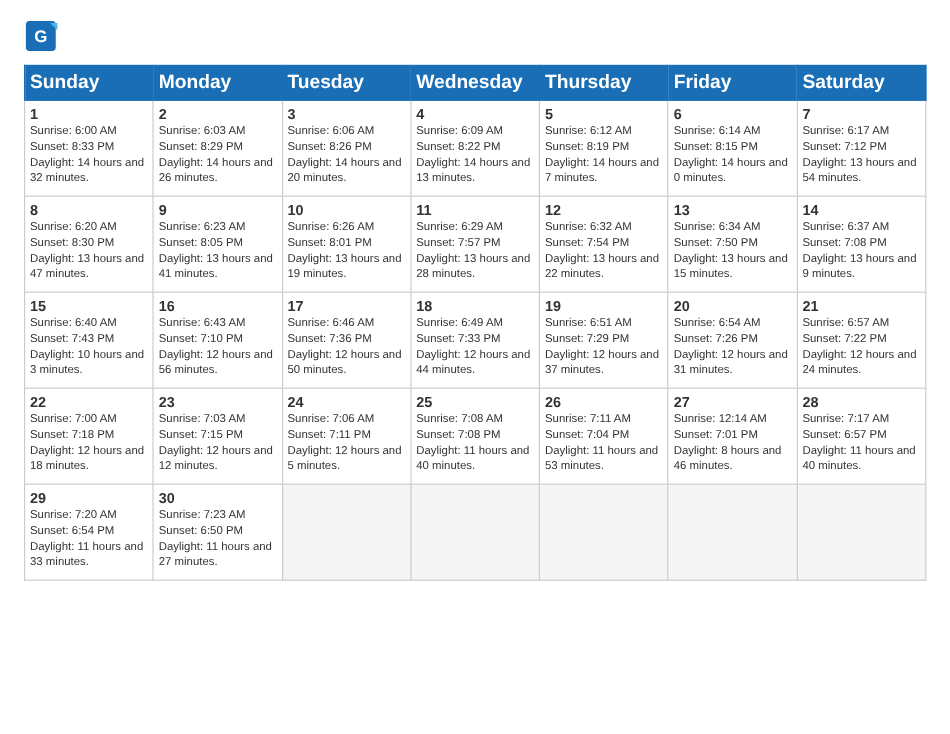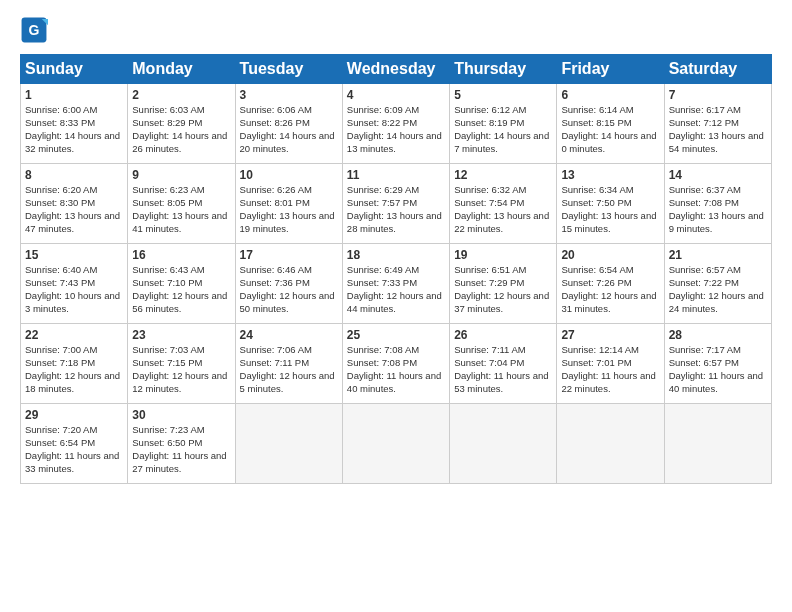--- a/index.html
+++ b/index.html
@@ -152,21 +152,21 @@
           <td><span class="day-num">19</span><span>Sunrise: 6:51 AM</span><br><span>Sunset: 7:29 PM</span><br><span>Daylight: 12 hours and 37 minutes.</span></td>
           <td><span class="day-num">20</span><span>Sunrise: 6:54 AM</span><br><span>Sunset: 7:26 PM</span><br><span>Daylight: 12 hours and 31 minutes.</span></td>
           <td><span class="day-num">21</span><span>Sunrise: 6:57 AM</span><br><span>Sunset: 7:22 PM</span><br><span>Daylight: 12 hours and 24 minutes.</span></td>
         </tr>
         <tr class="alt-row">
           <td><span class="day-num">22</span><span>Sunrise: 7:00 AM</span><br><span>Sunset: 7:18 PM</span><br><span>Daylight: 12 hours and 18 minutes.</span></td>
           <td><span class="day-num">23</span><span>Sunrise: 7:03 AM</span><br><span>Sunset: 7:15 PM</span><br><span>Daylight: 12 hours and 12 minutes.</span></td>
           <td><span class="day-num">24</span><span>Sunrise: 7:06 AM</span><br><span>Sunset: 7:11 PM</span><br><span>Daylight: 12 hours and 5 minutes.</span></td>
           <td><span class="day-num">25</span><span>Sunrise: 7:08 AM</span><br><span>Sunset: 7:08 PM</span><br><span>Daylight: 11 hours and 40 minutes.</span></td>
           <td><span class="day-num">26</span><span>Sunrise: 7:11 AM</span><br><span>Sunset: 7:04 PM</span><br><span>Daylight: 11 hours and 53 minutes.</span></td>
-          <td><span class="day-num">27</span><span>Sunrise: 12:14 AM</span><br><span>Sunset: 7:01 PM</span><br><span>Daylight: 11 hours and 22 minutes.</span></td>
+          <td><span class="day-num">27</span><span>Sunrise: 12:14 AM</span><br><span>Sunset: 7:01 PM</span><br><span>Daylight: 8 hours and 46 minutes.</span></td>
           <td><span class="day-num">28</span><span>Sunrise: 7:17 AM</span><br><span>Sunset: 6:57 PM</span><br><span>Daylight: 11 hours and 40 minutes.</span></td>
         </tr>
         <tr>
           <td><span class="day-num">29</span><span>Sunrise: 7:20 AM</span><br><span>Sunset: 6:54 PM</span><br><span>Daylight: 11 hours and 33 minutes.</span></td>
           <td><span class="day-num">30</span><span>Sunrise: 7:23 AM</span><br><span>Sunset: 6:50 PM</span><br><span>Daylight: 11 hours and 27 minutes.</span></td>
           <td class="empty"></td>
           <td class="empty"></td>
           <td class="empty"></td>
           <td class="empty"></td>
           <td class="empty"></td>

